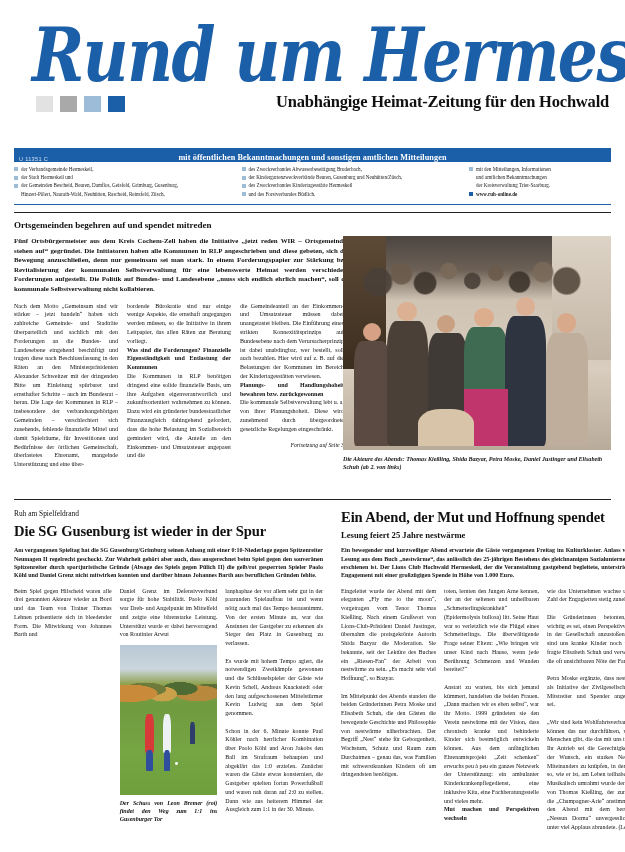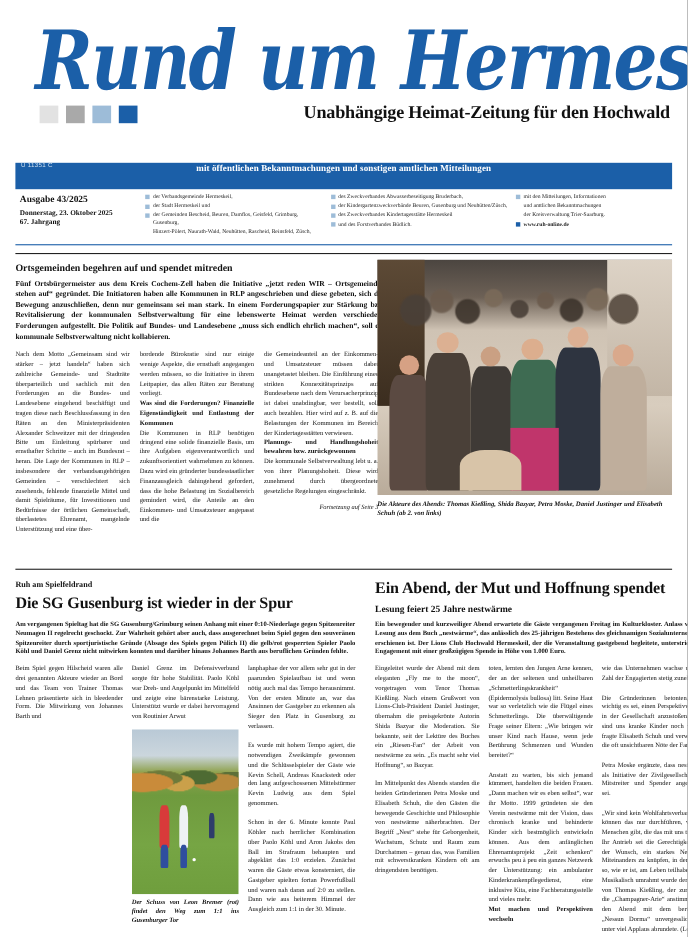--- a/index.html
+++ b/index.html
@@ -64,23 +64,23 @@
     font-family: "Liberation Serif", serif;
     font-weight: bold;
     font-size: 16.5px;
     color: #111;
     letter-spacing: -0.2px;
   }
 
   .blue-bar {
     margin-top: 38px;
     background: #1b5fa8;
-    height: 24px;
-    display: flex;
-    align-items: flex-start;
+    height: 14px;
+    display: flex;
+    align-items: flex-end;
     position: relative;
   }
   .blue-bar .issn {
     color: #cfe0f0;
     font-family: "Liberation Sans", sans-serif;
     font-size: 5.6px;
     padding-left: 5px;
     letter-spacing: 0.3px;
   }
   .blue-bar .bartext {
@@ -212,21 +212,21 @@
   .lower {
     display: flex;
     margin-top: 9px;
     gap: 0;
   }
   .lower-left { width: 318px; padding-right: 9px; box-sizing: border-box; }
   .vdiv { width: 1px; background: #222; margin: 0 0px; }
   .lower-right { flex: 1; padding-left: 9px; box-sizing: border-box; }
 
   .eyebrow {
-    font-weight: bold;
+    font-weight: normal;
     font-size: 7.4px;
     margin-bottom: 5px;
   }
   .headline-l {
     font-weight: bold;
     font-size: 14.6px;
     line-height: 1.18;
     margin: 0;
     letter-spacing: -0.1px;
   }
@@ -336,25 +336,20 @@
     </div>
     <div class="subtitle">Unabhängige Heimat-Zeitung für den Hochwald</div>
   </div>
 
   <div class="blue-bar">
     <span class="issn">U 11351 C</span>
     <span class="bartext">mit öffentlichen Bekanntmachungen und sonstigen amtlichen Mitteilungen</span>
   </div>
 
   <div class="infobar">
-    <div class="col-issue">
-      <div class="line1">Ausgabe 43/2025</div>
-      <div class="line2">Donnerstag, 23. Oktober 2025</div>
-      <div class="line3">67. Jahrgang</div>
-    </div>
 
     <div class="col-list">
       <div class="bullet-line">
         <span class="bl"></span>
         <span class="bt">der Verbandsgemeinde Hermeskeil,</span>
       </div>
       <div class="bullet-line">
         <span class="bl"></span>
         <span class="bt">der Stadt Hermeskeil und</span>
       </div>

